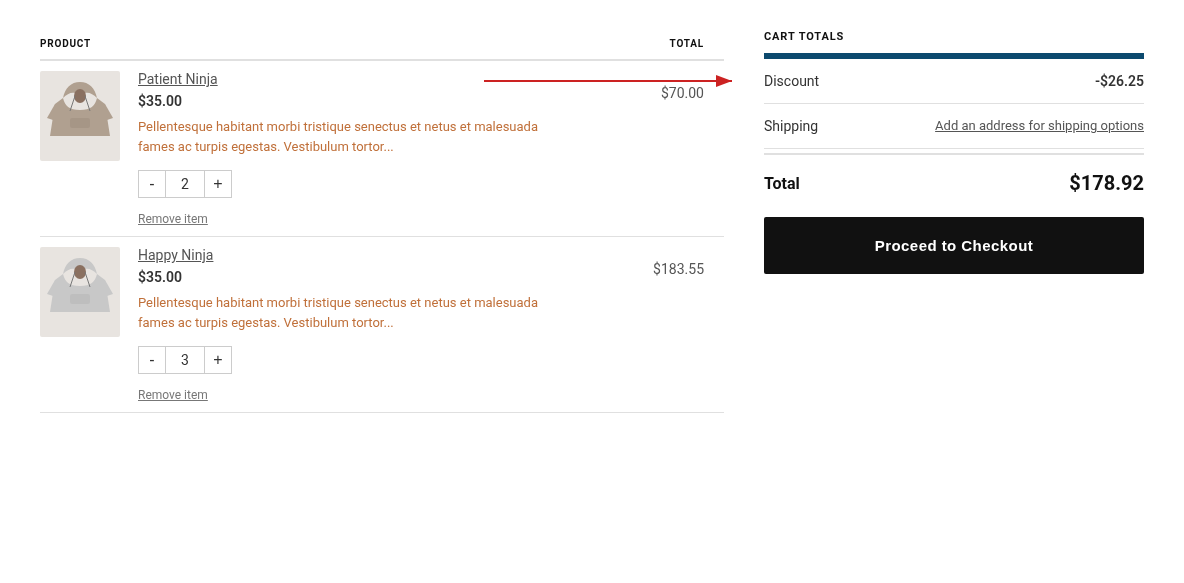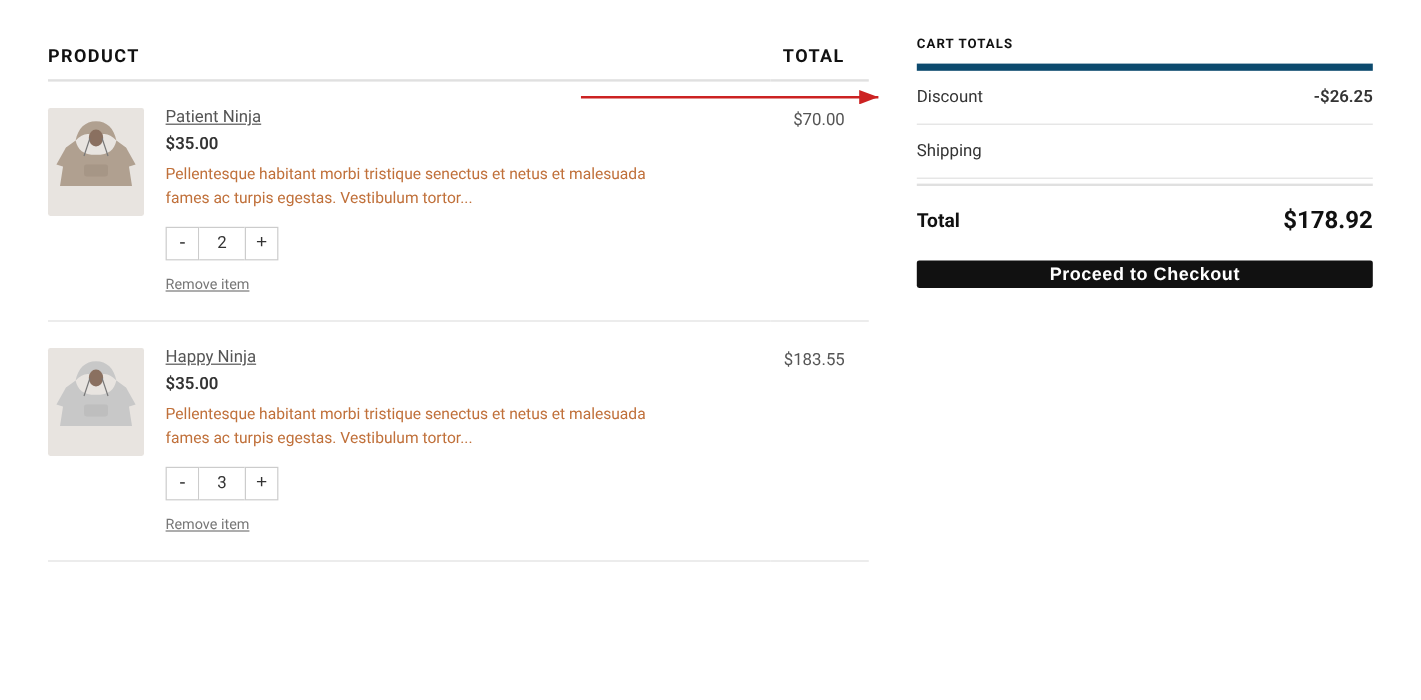--- a/index.html
+++ b/index.html
@@ -35,37 +35,37 @@
     }
     
     .cart-table {
       width: 100%;
       border-collapse: collapse;
     }
     .cart-table thead tr {
       border-bottom: 2px solid #e0e0e0;
     }
     .cart-table th {
-      font-size: 15px;
+      font-size: 10px;
       font-weight: 700;
       letter-spacing: 0.08em;
       text-transform: uppercase;
       color: #111;
       padding: 8px 0 10px 0;
       text-align: left;
     }
     .cart-table th.col-total {
       text-align: right;
       padding-right: 20px;
     }
     .cart-table tbody tr {
       border-bottom: 1px solid #e0e0e0;
     }
     .cart-table td {
-      padding: 22px 0;
+      padding: 10px 0;
       vertical-align: top;
     }
     .cart-table td.col-total {
       text-align: right;
       padding-right: 20px;
       font-size: 14px;
       color: #555;
       padding-top: 24px;
     }
     .product-cell {
@@ -225,21 +225,21 @@
     .total-value {
       font-size: 20px;
       font-weight: 700;
       color: #111;
     }
     .checkout-btn {
       width: 100%;
       background: #111;
       color: #fff;
       border: none;
-      padding: 3px;
+      padding: 20px;
       font-size: 15px;
       font-weight: 600;
       letter-spacing: 0.03em;
       cursor: pointer;
       border-radius: 2px;
       margin-top: 8px;
     }
     
     .arrow-container {
       position: relative;
@@ -362,20 +362,21 @@
             </marker>
           </defs>
           <line x1="0" y1="15" x2="248" y2="15" stroke="#cc2222" stroke-width="2" marker-end="url(#arrowhead)"></line>
         </svg>
         <span class="totals-label">Discount</span>
         <span class="totals-value discount">-$26.25</span>
       </div>
 
       <div class="totals-row">
         <span class="totals-label">Shipping</span>
+        <a class="shipping-link">Add an address for shipping options</a>
       </div>
 
       <div class="total-row">
         <span class="total-label">Total</span>
         <span class="total-value">$178.92</span>
       </div>
 
       <button class="checkout-btn">Proceed to Checkout</button>
     </div>
   </div>

